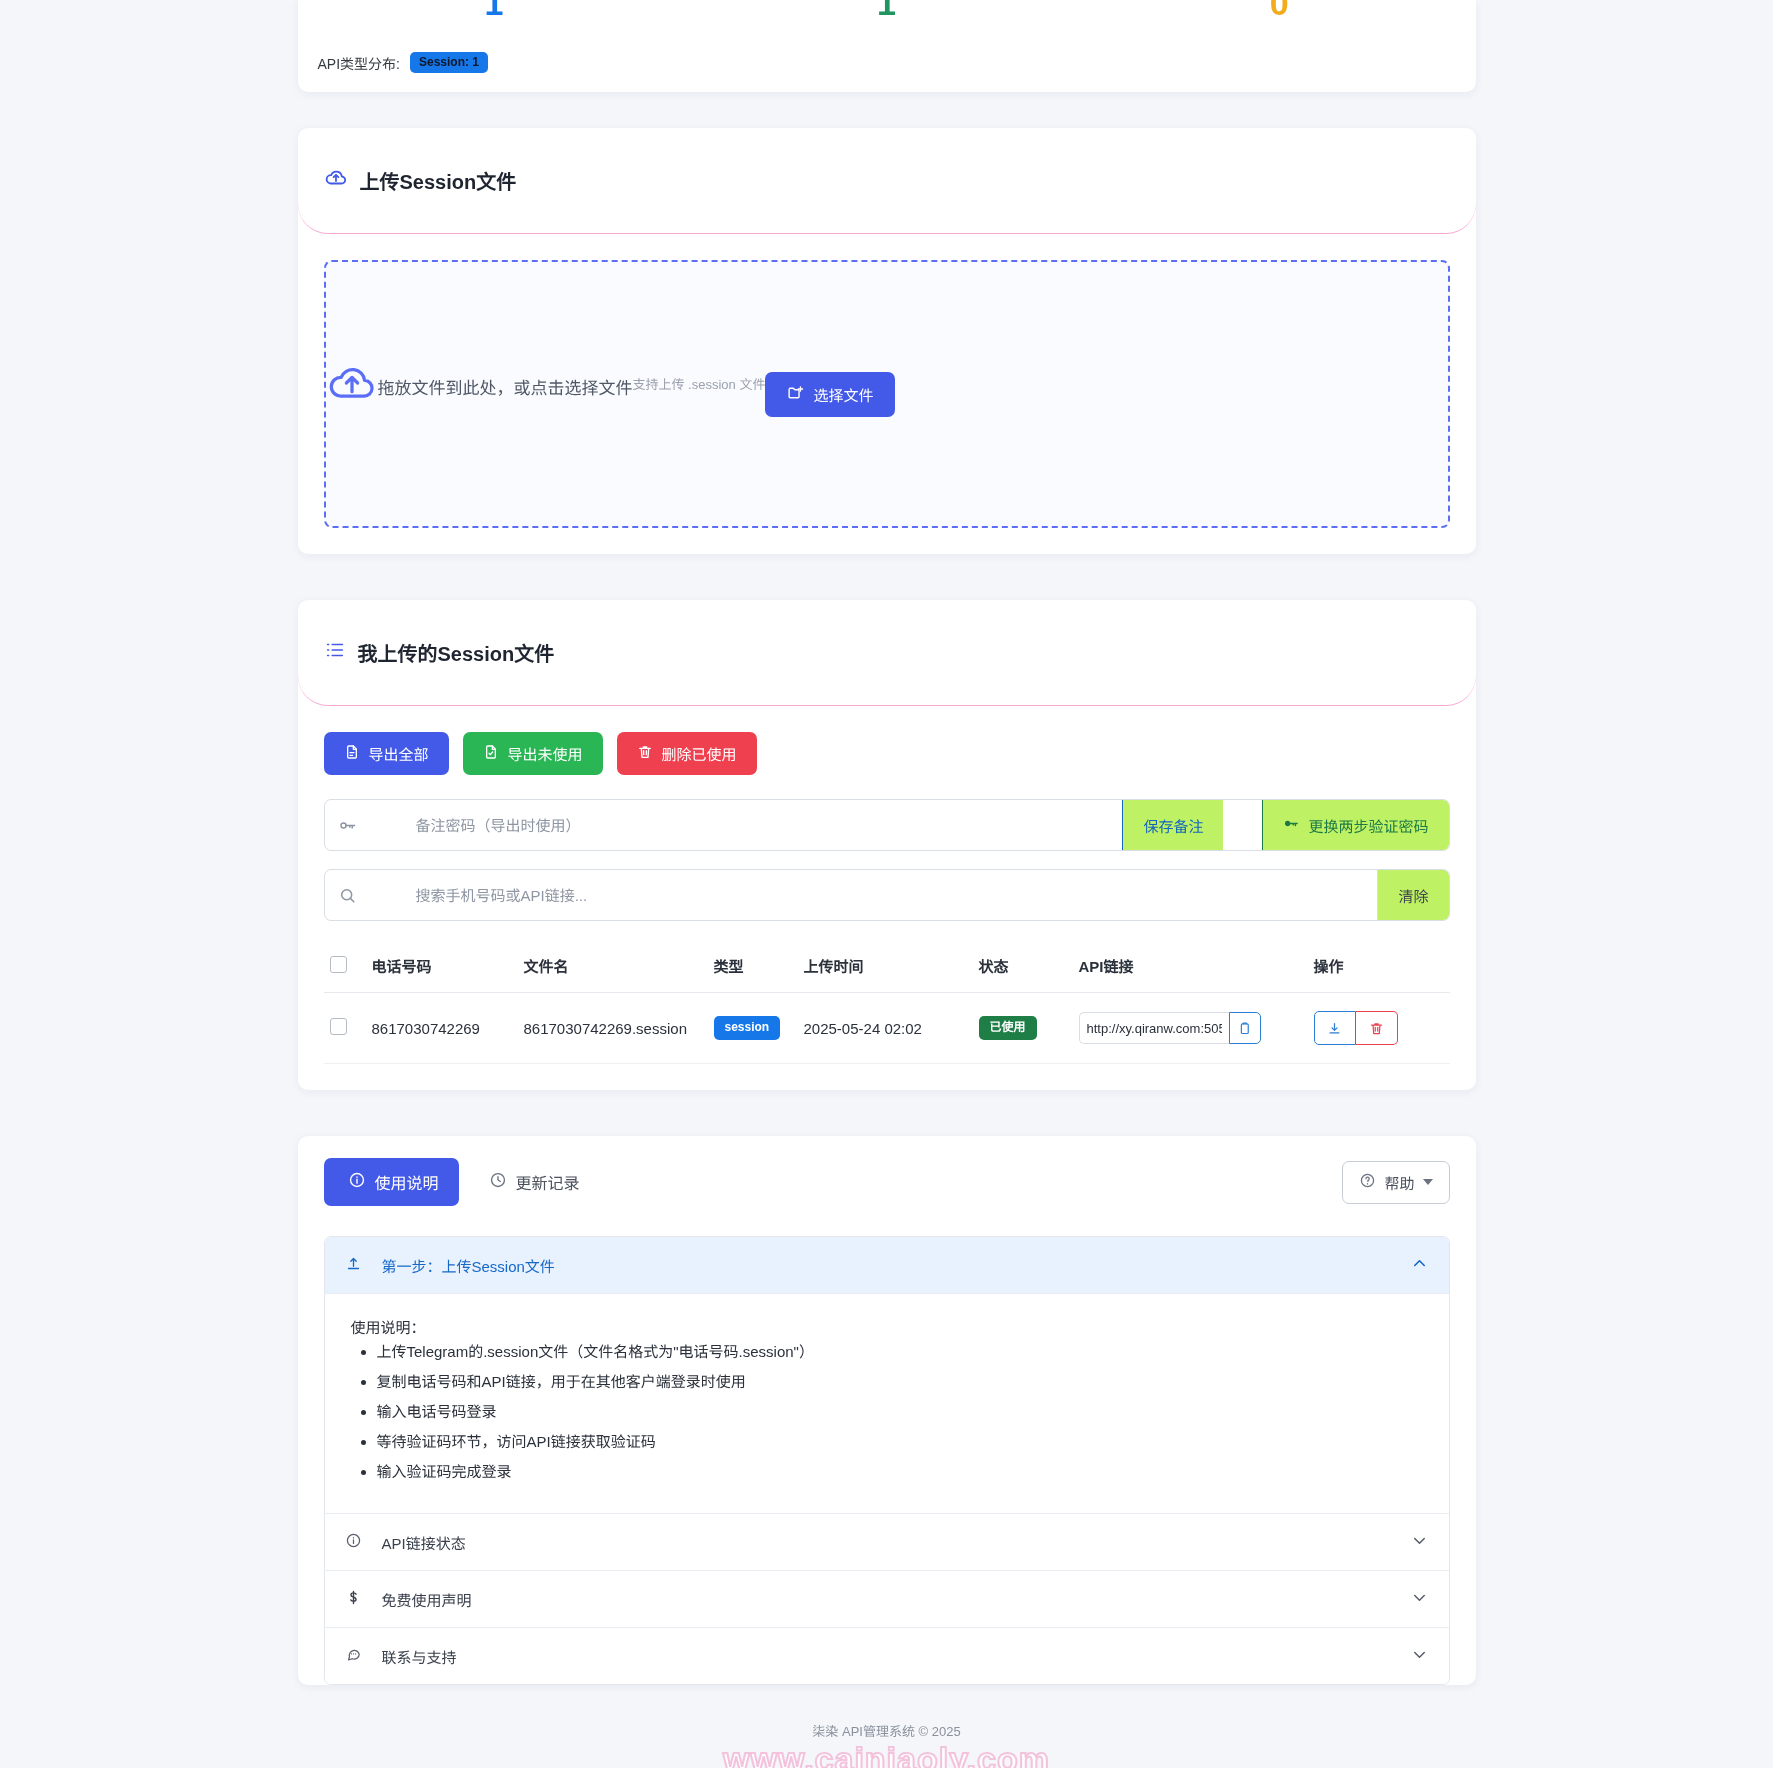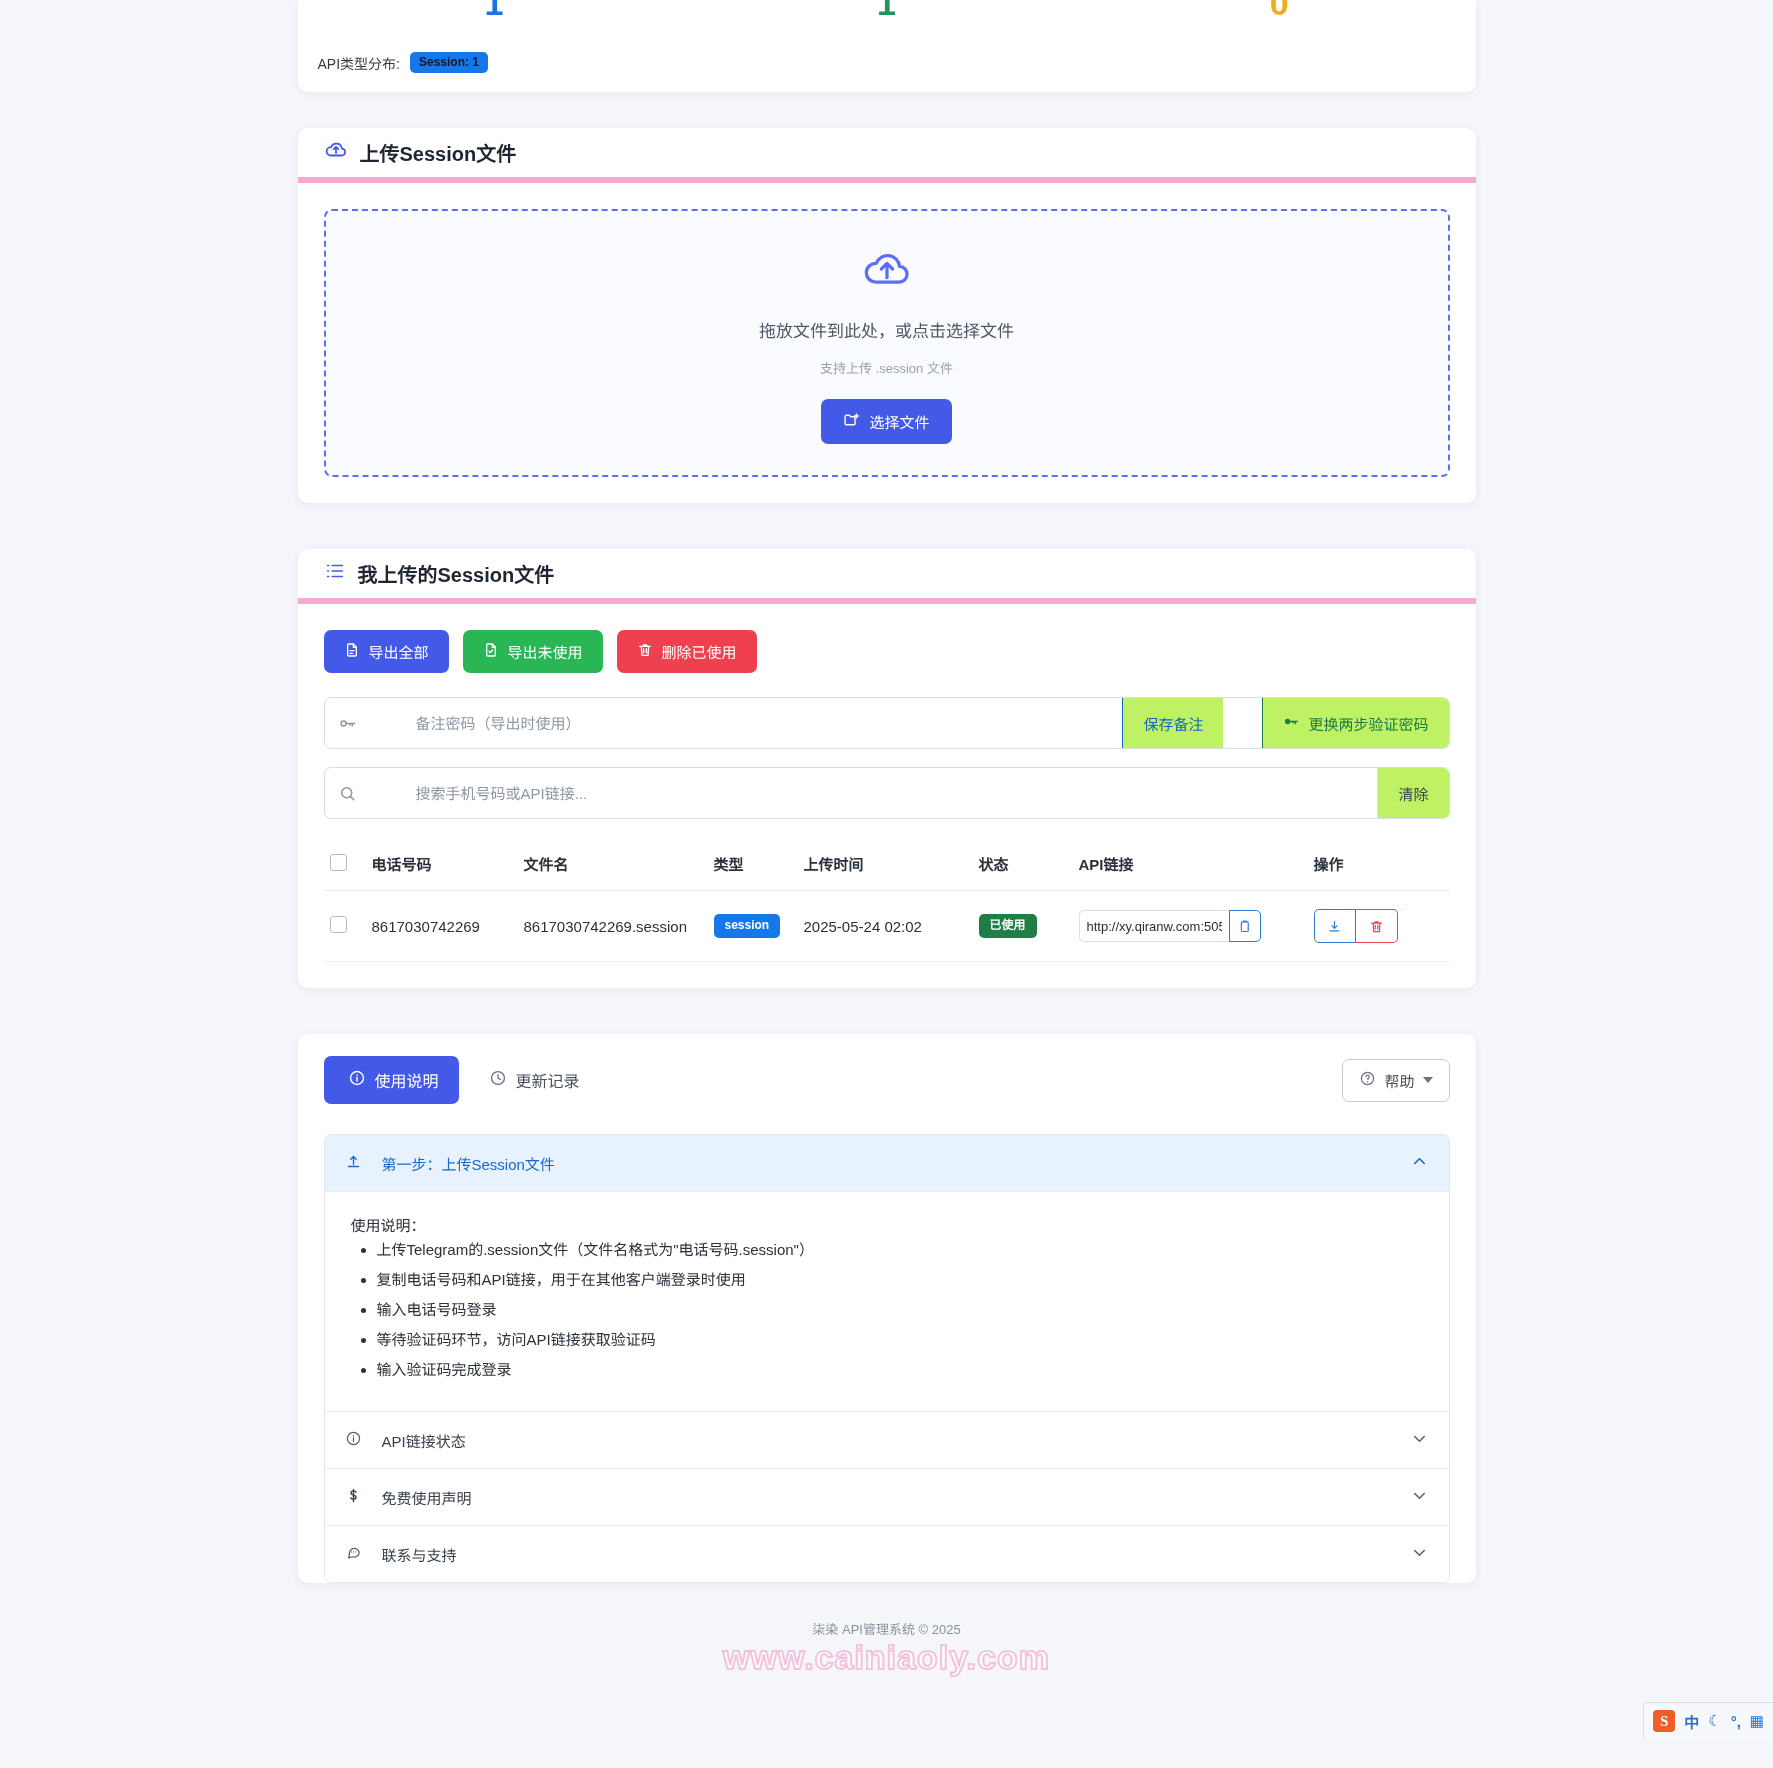--- a/index.html
+++ b/index.html
@@ -18,23 +18,23 @@
   
   .card{
     background:#fff;
     border-radius:10px;
     box-shadow:0 2px 10px rgba(30,40,80,.06);
     margin:0 auto;
     width:1178px;
   }
   .card-head{
     display:flex; align-items:center; gap:12px;
-    padding:10px 26px;
-    border-bottom:6px solid #f9a8d4;
-    font-size:20px; font-weight:700; color:#1e2430;
+    padding:38px 26px;
+    border-bottom:1px solid #f9a8d4;
+    font-size:20px; font-weight:700; color:#1e2430;border-radius:30px;
   }
   .card-body{ padding:26px; }
 
   
   .stats-card{
     width:1178px; margin:0 auto;
     background:#fff;
     border-radius:0 0 10px 10px;
     box-shadow:0 2px 10px rgba(30,40,80,.06);
     height:92px;
@@ -58,22 +58,22 @@
   }
 
   
   .gap-36{ height:36px; }
   .gap-46{ height:46px; }
   .dropzone{
     border:2px dashed #5b6ef5;
     border-radius:8px;
     background:#fafbff;
     height:268px;
-    display:flex; flex-direction:column;
-    align-items:center; justify-content:center;
+    display:flex; flex-direction:row;
+    align-items:center; 
     gap:0;
   }
   .dz-icon{ margin-bottom:18px; }
   .dz-main{ font-size:17px; color:#4f5766; margin-bottom:16px; }
   .dz-sub{ font-size:13px; color:#9aa1ad; margin-bottom:22px; }
   .btn-choose{
     background:#4359e8; color:#fff; border:none;
     border-radius:7px; padding:12px 22px;
     font-size:15px; cursor:pointer;
     display:inline-flex; align-items:center; gap:9px;

